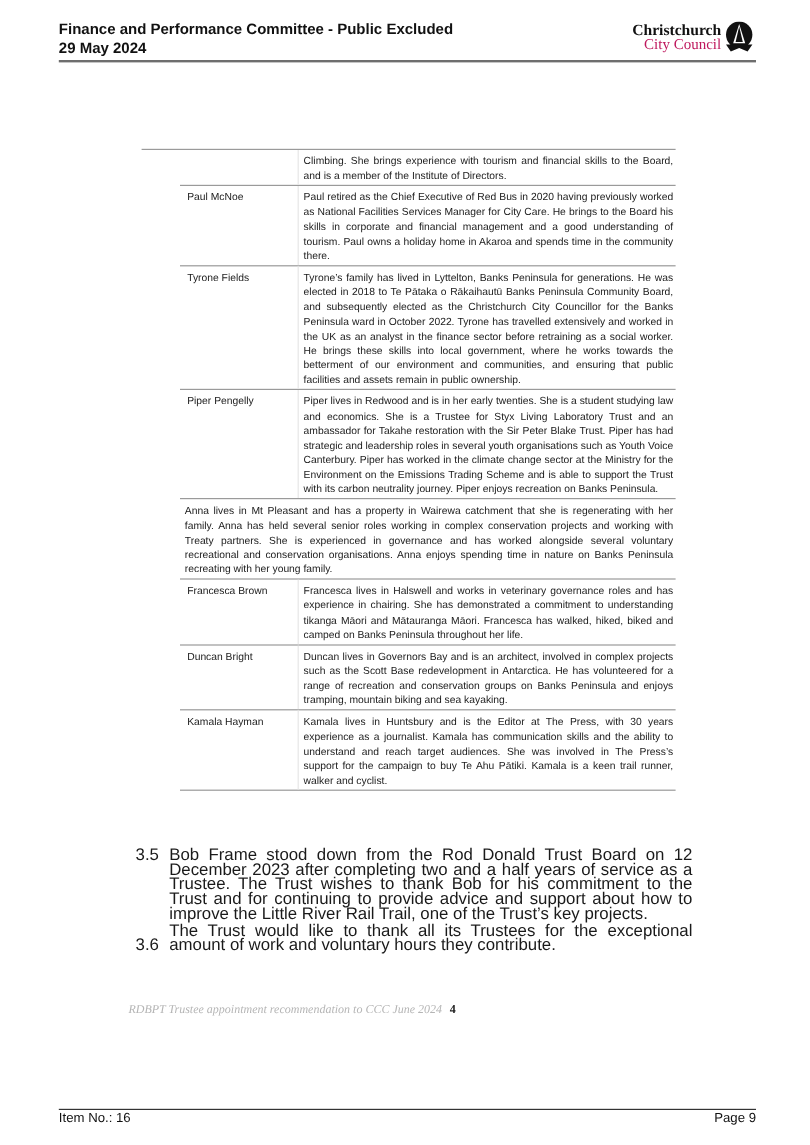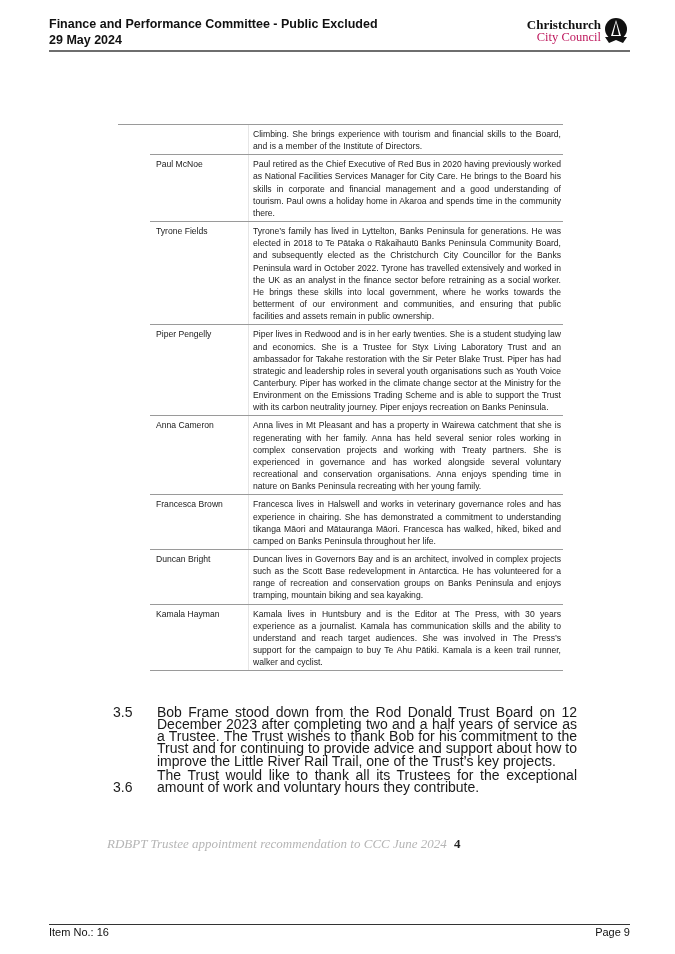--- a/index.html
+++ b/index.html
@@ -46,26 +46,26 @@
     }
     .cell-bio {
       flex: 1; padding: 3px 2px 2px 4px; text-align: justify; text-align-last: left;
     }
 
     .para {
       position: absolute; left: 113px; width: 464px;
       font-size: 14px; line-height: 12.15px; color: #1a1a1a; display: flex;
     }
     .para-num { width: 28px; flex: none; }
-    .para-text { flex: 1; text-align: justify; text-align-last: left; margin-left: 16px; }
+    .para-text { flex: 1; text-align: justify; text-align-last: left; }
 
     .doc-footer {
       position: absolute; left: 107px; top: 836px;
       font-family: "Liberation Serif", serif; font-style: italic;
-      font-size: 13px; color: #b5b5b5;
+      font-size: 10px; color: #b5b5b5;
     }
     .doc-footer-page {
       font-style: normal; color: #222; font-weight: bold; margin-left: 4px;
     }
 
     .page-footer {
       position: absolute; left: 49px; top: 924px; width: 581px;
       border-top: 1.5px solid #333;
       font-size: 11px; color: #111; padding-top: 1px;
       display: flex; justify-content: space-between;
@@ -102,21 +102,20 @@
   </div>
   <div class="row">
     <div class="cell-name">Tyrone Fields</div>
     <div class="cell-bio">Tyrone’s family has lived in Lyttelton, Banks Peninsula for generations. He was elected in 2018 to Te Pātaka o Rākaihautū Banks Peninsula Community Board, and subsequently elected as the Christchurch City Councillor for the Banks Peninsula ward in October 2022. Tyrone has travelled extensively and worked in the UK as an analyst in the finance sector before retraining as a social worker. He brings these skills into local government, where he works towards the betterment of our environment and communities, and ensuring that public facilities and assets remain in public ownership.</div>
   </div>
   <div class="row">
     <div class="cell-name">Piper Pengelly</div>
     <div class="cell-bio">Piper lives in Redwood and is in her early twenties. She is a student studying law and economics. She is a Trustee for Styx Living Laboratory Trust and an ambassador for Takahe restoration with the Sir Peter Blake Trust. Piper has had strategic and leadership roles in several youth organisations such as Youth Voice Canterbury. Piper has worked in the climate change sector at the Ministry for the Environment on the Emissions Trading Scheme and is able to support the Trust with its carbon neutrality journey. Piper enjoys recreation on Banks Peninsula.</div>
   </div>
   <div class="row">
-    <div class="cell-name">Anna Cameron</div>
     <div class="cell-bio">Anna lives in Mt Pleasant and has a property in Wairewa catchment that she is regenerating with her family. Anna has held several senior roles working in complex conservation projects and working with Treaty partners. She is experienced in governance and has worked alongside several voluntary recreational and conservation organisations. Anna enjoys spending time in nature on Banks Peninsula recreating with her young family.</div>
   </div>
   <div class="row">
     <div class="cell-name">Francesca Brown</div>
     <div class="cell-bio">Francesca lives in Halswell and works in veterinary governance roles and has experience in chairing. She has demonstrated a commitment to understanding tikanga Māori and Mātauranga Māori. Francesca has walked, hiked, biked and camped on Banks Peninsula throughout her life.</div>
   </div>
   <div class="row">
     <div class="cell-name">Duncan Bright</div>
     <div class="cell-bio">Duncan lives in Governors Bay and is an architect, involved in complex projects such as the Scott Base redevelopment in Antarctica. He has volunteered for a range of recreation and conservation groups on Banks Peninsula and enjoys tramping, mountain biking and sea kayaking.</div>
   </div>

